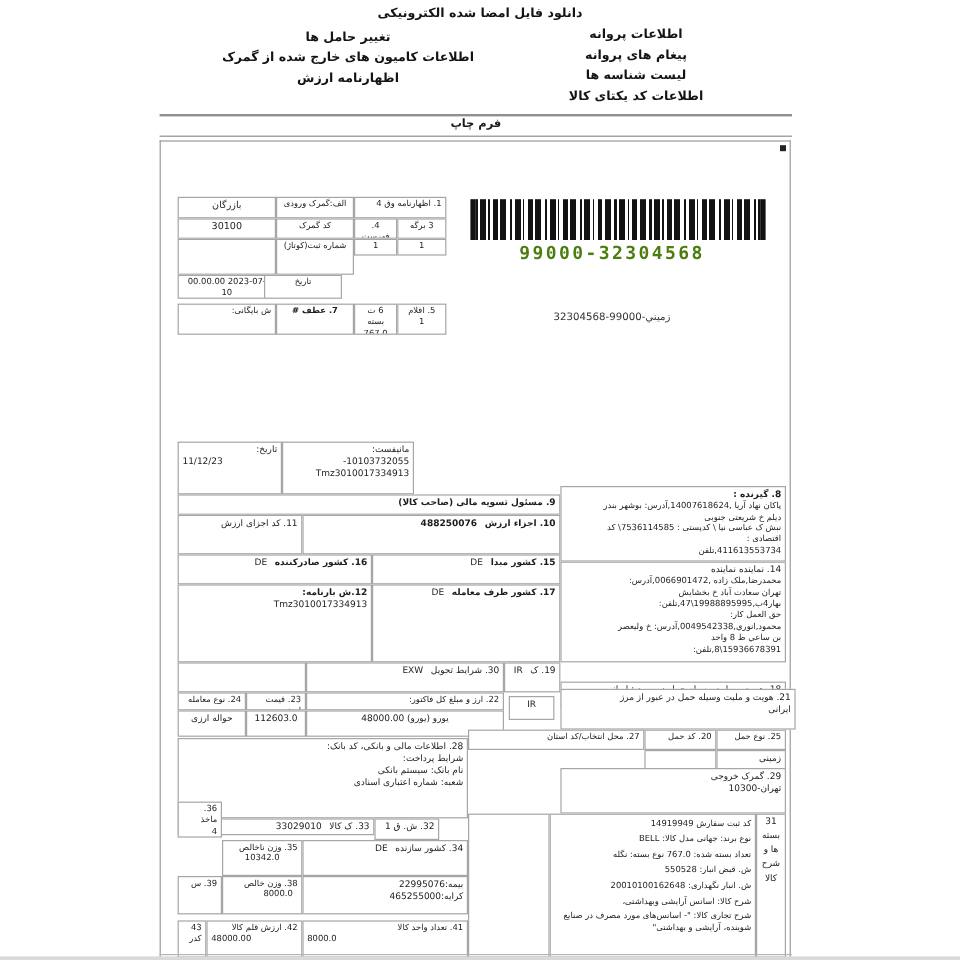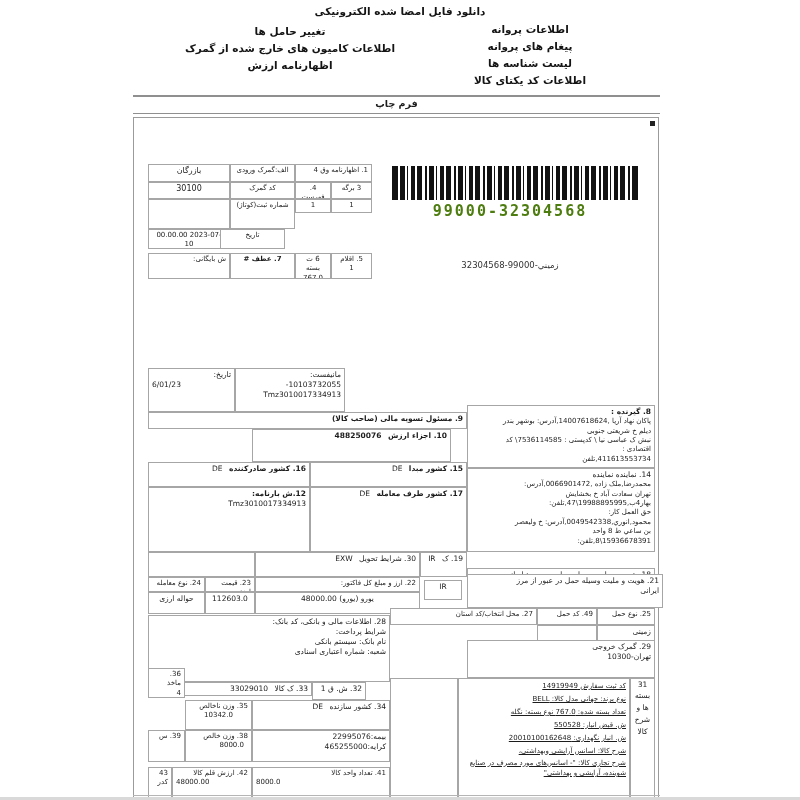--- a/index.html
+++ b/index.html
@@ -86,31 +86,32 @@
     <span class="line">6 ت بسته</span>
     <span class="line">767.0</span>
   </div>
 
   <div class="barcode" style="left:392px;top:166px;width:238px;height:34px;"></div>
   <div class="bcnum" style="left:390px;top:202px;width:240px;">99000-32304568</div>
   <div class="bccap" style="left:390px;top:232px;width:240px;margin-top:28px;">زمیني-99000-32304568</div>
 
   <div class="cell f75" style="left:148px;top:368px;width:87px;height:44px;">
     <span class="line">تاریخ:</span>
-    <span class="line ltr">6/01/23</span>
+    <span class="line ltr">11/12/23</span>
   </div>
   <div class="cell f75" style="left:235px;top:368px;width:110px;height:44px;">
     <span class="line">مانیفست:</span>
     <span class="line ltrr">-10103732055</span>
     <span class="line ltrr">Tmz3010017334913</span>
   </div>
 
   <div class="cell b f75" style="left:148px;top:412px;width:319px;height:17px;">9. مسئول تسویه مالی (صاحب کالا)</div>
 
-  <div class="cell f75 kv" style="left:252px;top:429px;width:199px;height:33px;padding-left:16px;">
+  <div class="cell f75" style="left:148px;top:429px;width:104px;height:33px;">11. کد اجزای ارزش</div>
+  <div class="cell f75 kv" style="left:252px;top:429px;width:215px;height:33px;padding-left:16px;">
     <span class="b">10. اجزاء ارزش</span>
     <span class="v b">488250076</span>
   </div>
 
   <div class="cell f75 kv" style="left:148px;top:462px;width:162px;height:25px;">
     <span class="b">16. کشور صادرکننده</span>
     <span class="v">DE</span>
   </div>
   <div class="cell f75 kv" style="left:310px;top:462px;width:157px;height:25px;">
     <span class="b">15. کشور مبدا</span>
@@ -171,36 +172,36 @@
     <span class="line">15936678391\8,تلفن:</span>
   </div>
 
   <div class="cell f75" style="left:467px;top:552px;width:188px;height:22px;margin-top:16px;">18. هویت و ملیت وسیله حمل در ورود : ایرانی</div>
 
   <div class="cell f75" style="left:467px;top:574px;width:196px;height:34px;">
     <span class="line">21. هویت و ملیت وسیله حمل در عبور از مرز</span>
     <span class="line">ایرانی</span>
   </div>
 
-  <div class="cell f7" style="left:537px;top:608px;width:60px;height:17px;">49. کد حمل</div>
+  <div class="cell f7" style="left:537px;top:608px;width:60px;height:17px;">20. کد حمل</div>
   <div class="cell f7" style="left:597px;top:608px;width:58px;height:17px;">25. نوع حمل</div>
   <div class="cell" style="left:537px;top:625px;width:60px;height:17px;"></div>
   <div class="cell f75" style="left:597px;top:625px;width:58px;height:17px;">زمینی</div>
 
   <div class="cell f75" style="left:467px;top:640px;width:188px;height:38px;">
     <span class="line">29. گمرک خروجی</span>
     <span class="line">تهران-10300</span>
   </div>
 
   <div class="cell c f75" style="left:630px;top:678px;width:25px;height:120px;">
     <span class="line">31</span>
     <span class="line" style="line-height:1.6;">بسته ها و شرح کالا</span>
   </div>
   <div class="cell" style="left:390px;top:678px;width:68px;height:120px;"></div>
-  <div class="cell f7" style="left:458px;top:678px;width:172px;height:120px;line-height:1.85;text-decoration:underline;">
+  <div class="cell f7" style="left:458px;top:678px;width:172px;height:120px;line-height:1.85;">
     <span class="line">کد ثبت سفارش 14919949</span>
     <span class="line">نوع برند: جهانی    مدل کالا: BELL</span>
     <span class="line">تعداد بسته شده: 767.0    نوع بسته: نگله</span>
     <span class="line">ش. قبض انبار: 550528</span>
     <span class="line">ش. انبار نگهداری: 20010100162648</span>
     <span class="line">شرح کالا: اسانس آرایشی وبهداشتی،</span>
     <span class="line" style="line-height:1.5;">شرح تجاری کالا: "- اسانس‌های مورد مصرف در صنایع شوینده، آرایشی و بهداشتی"</span>
   </div>
 
   <div class="cell f75 kv" style="left:148px;top:682px;width:164px;height:14px;">

